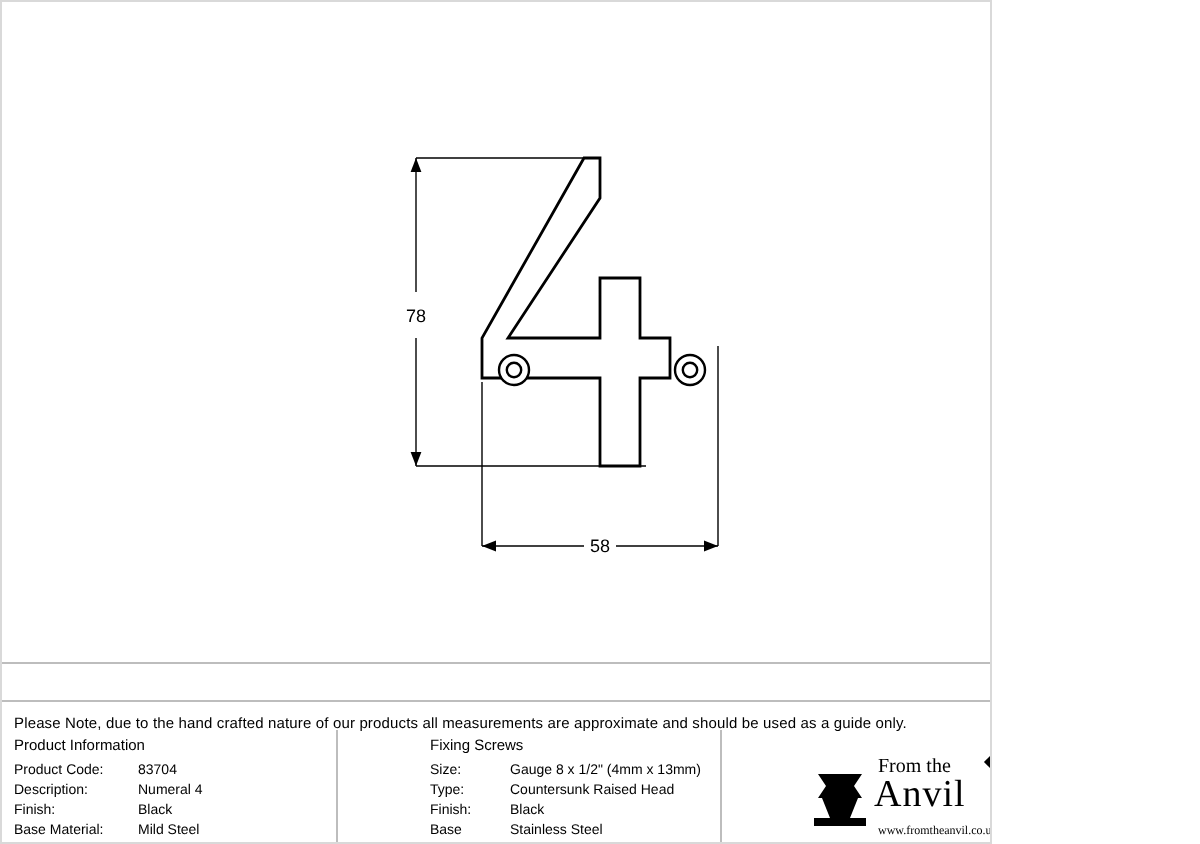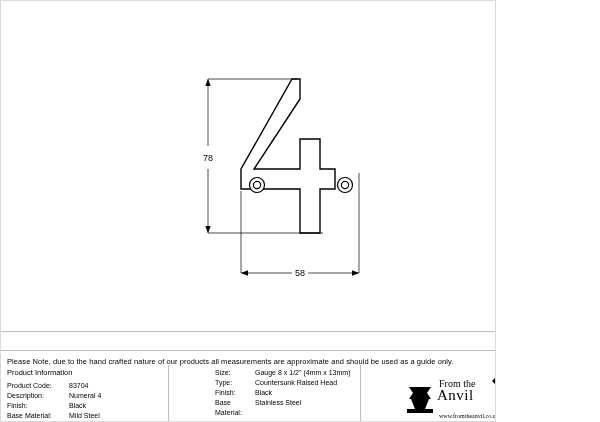--- a/index.html
+++ b/index.html
@@ -108,21 +108,21 @@
     left: 38px;
     top: 13px;
     font-size: 10px;
     color: #000;
     font-family: "Liberation Serif", serif;
   }
   .logo-anvil {
     position: absolute;
     left: 36px;
     top: 22px;
-    font-size: 15px;
+    font-size: 19px;
     letter-spacing: 0.5px;
     color: #000;
     font-family: "Liberation Serif", serif;
   }
   .logo-url {
     position: absolute;
     left: 38px;
     top: 48px;
     font-size: 6px;
     color: #000;
@@ -209,20 +209,21 @@
         <span class="v">Black</span>
       </div>
       <div class="row">
         <span class="k">Base Material:</span>
         <span class="v">Mild Steel</span>
       </div>
     </div>
 
 
     <div class="col col-fix">
+      <div class="col-head">Fixing Screws</div>
       <div class="row">
         <span class="k">Size:</span>
         <span class="v">Gauge 8 x 1/2" (4mm x 13mm)</span>
       </div>
       <div class="row">
         <span class="k">Type:</span>
         <span class="v">Countersunk Raised Head</span>
       </div>
       <div class="row">
         <span class="k">Finish:</span>

